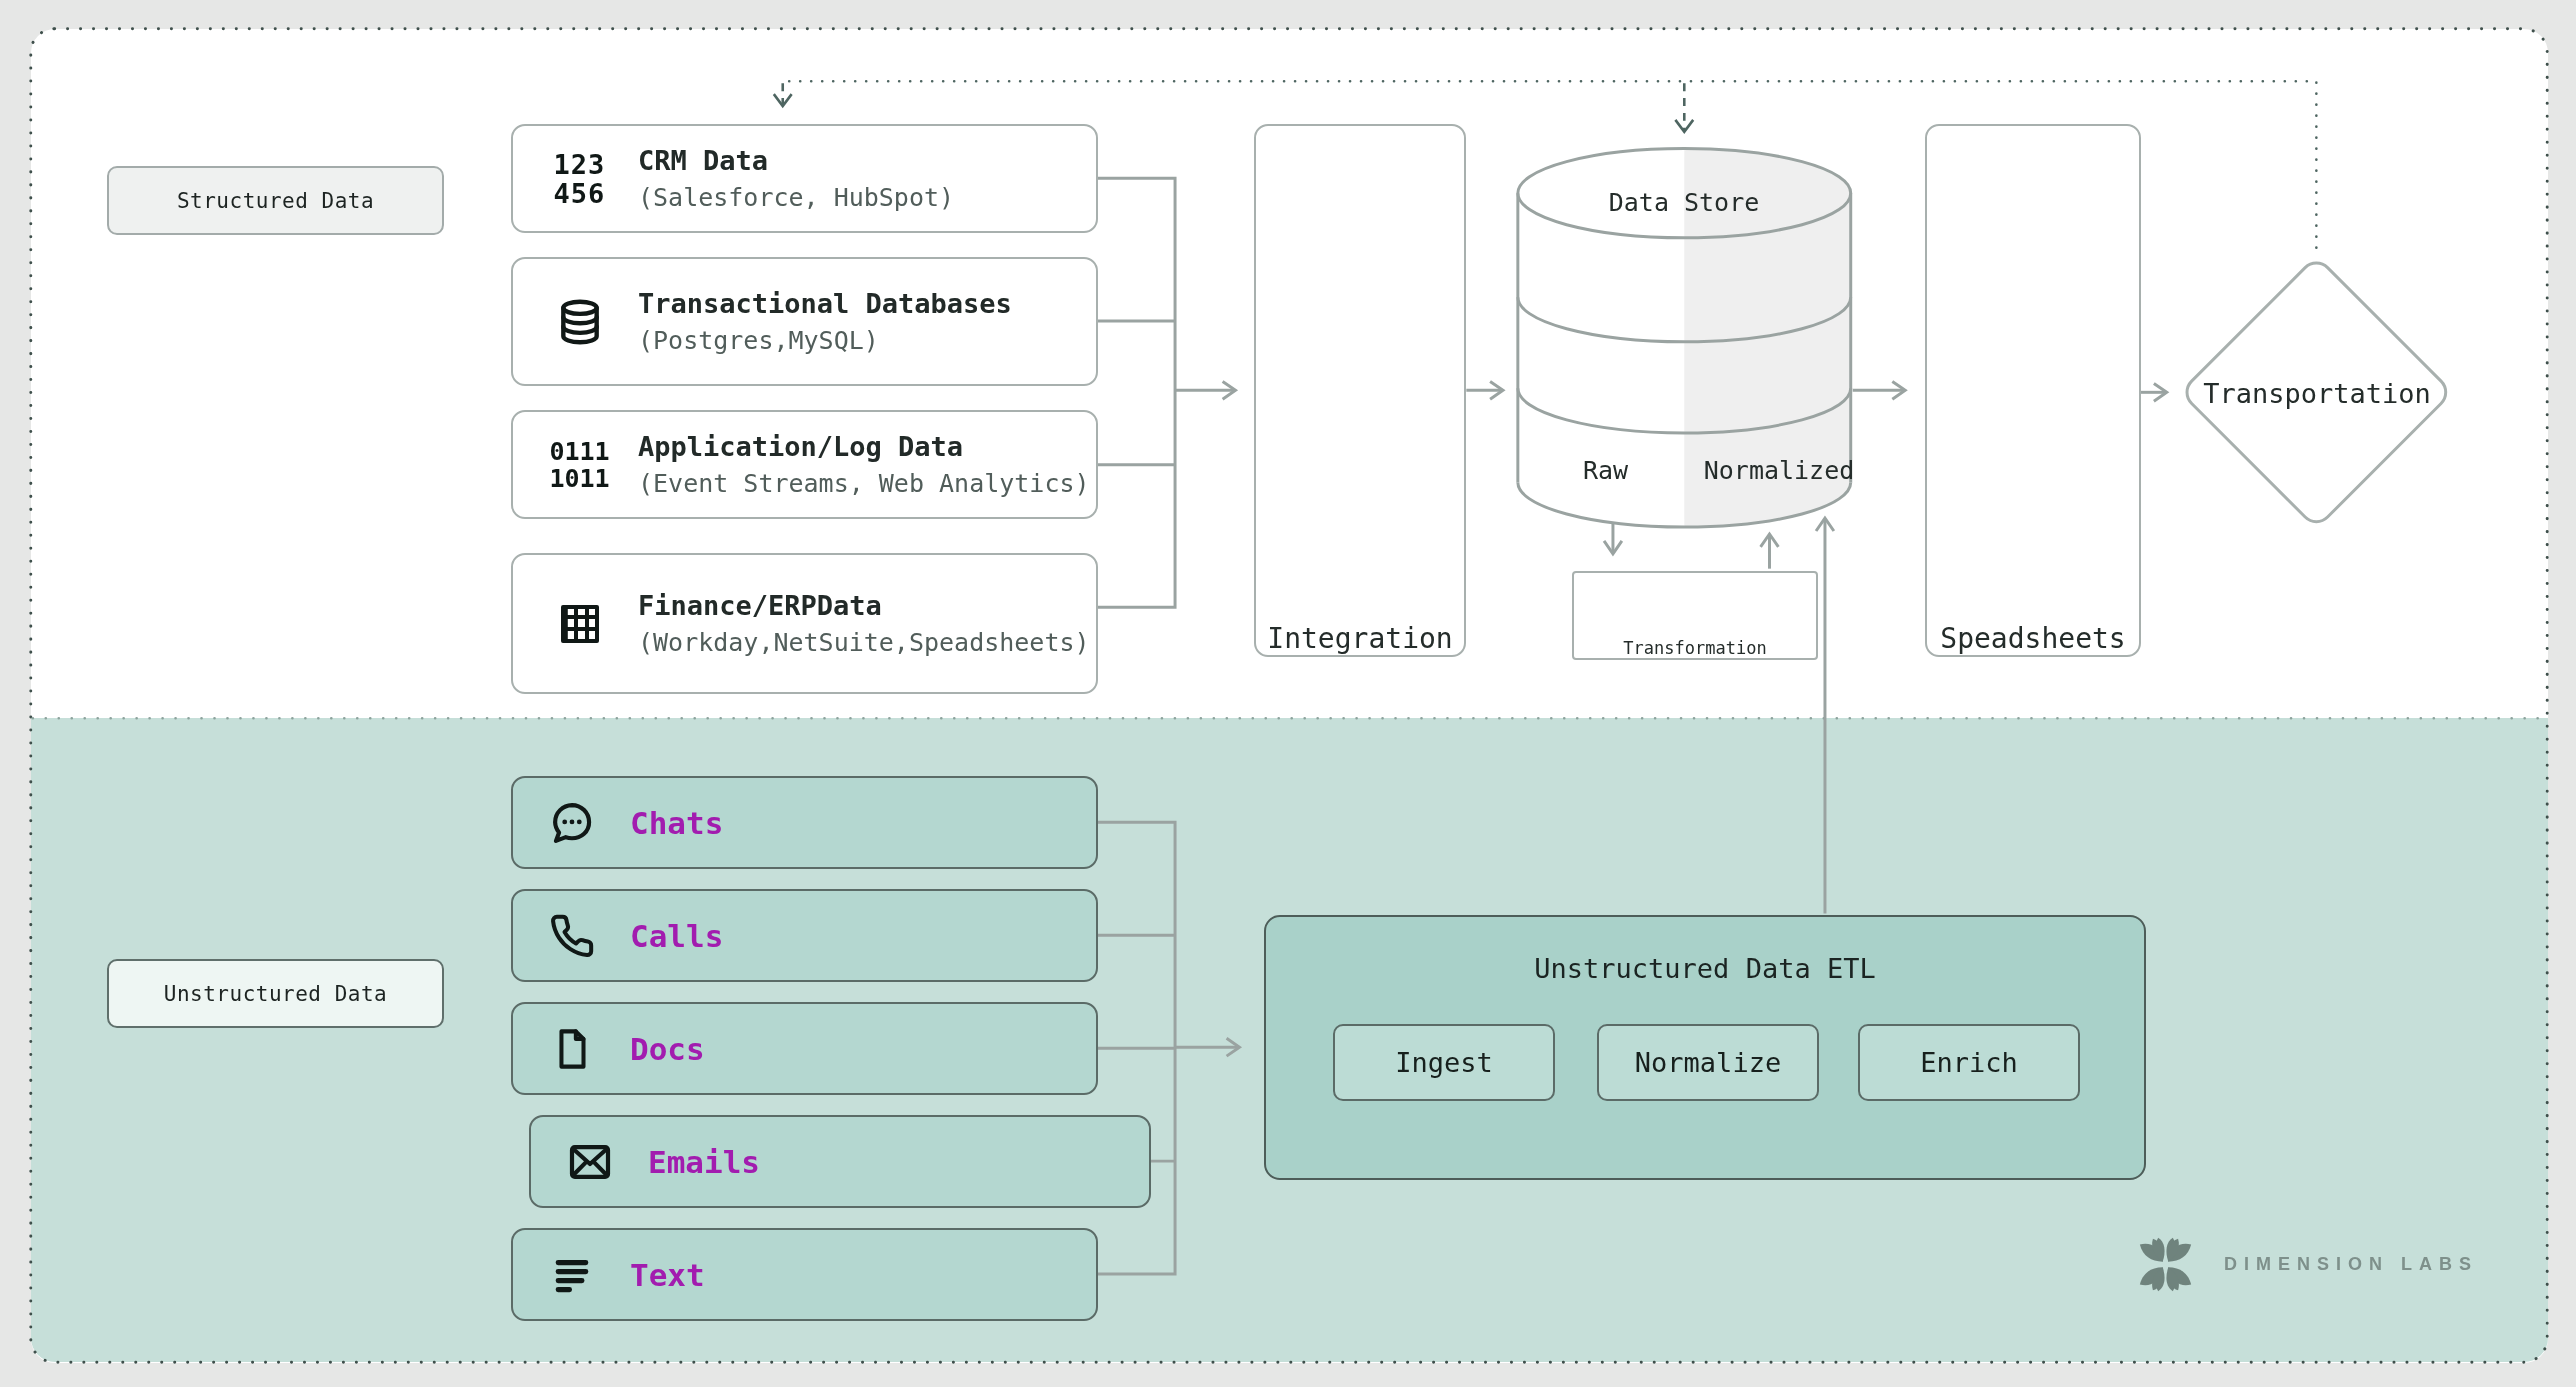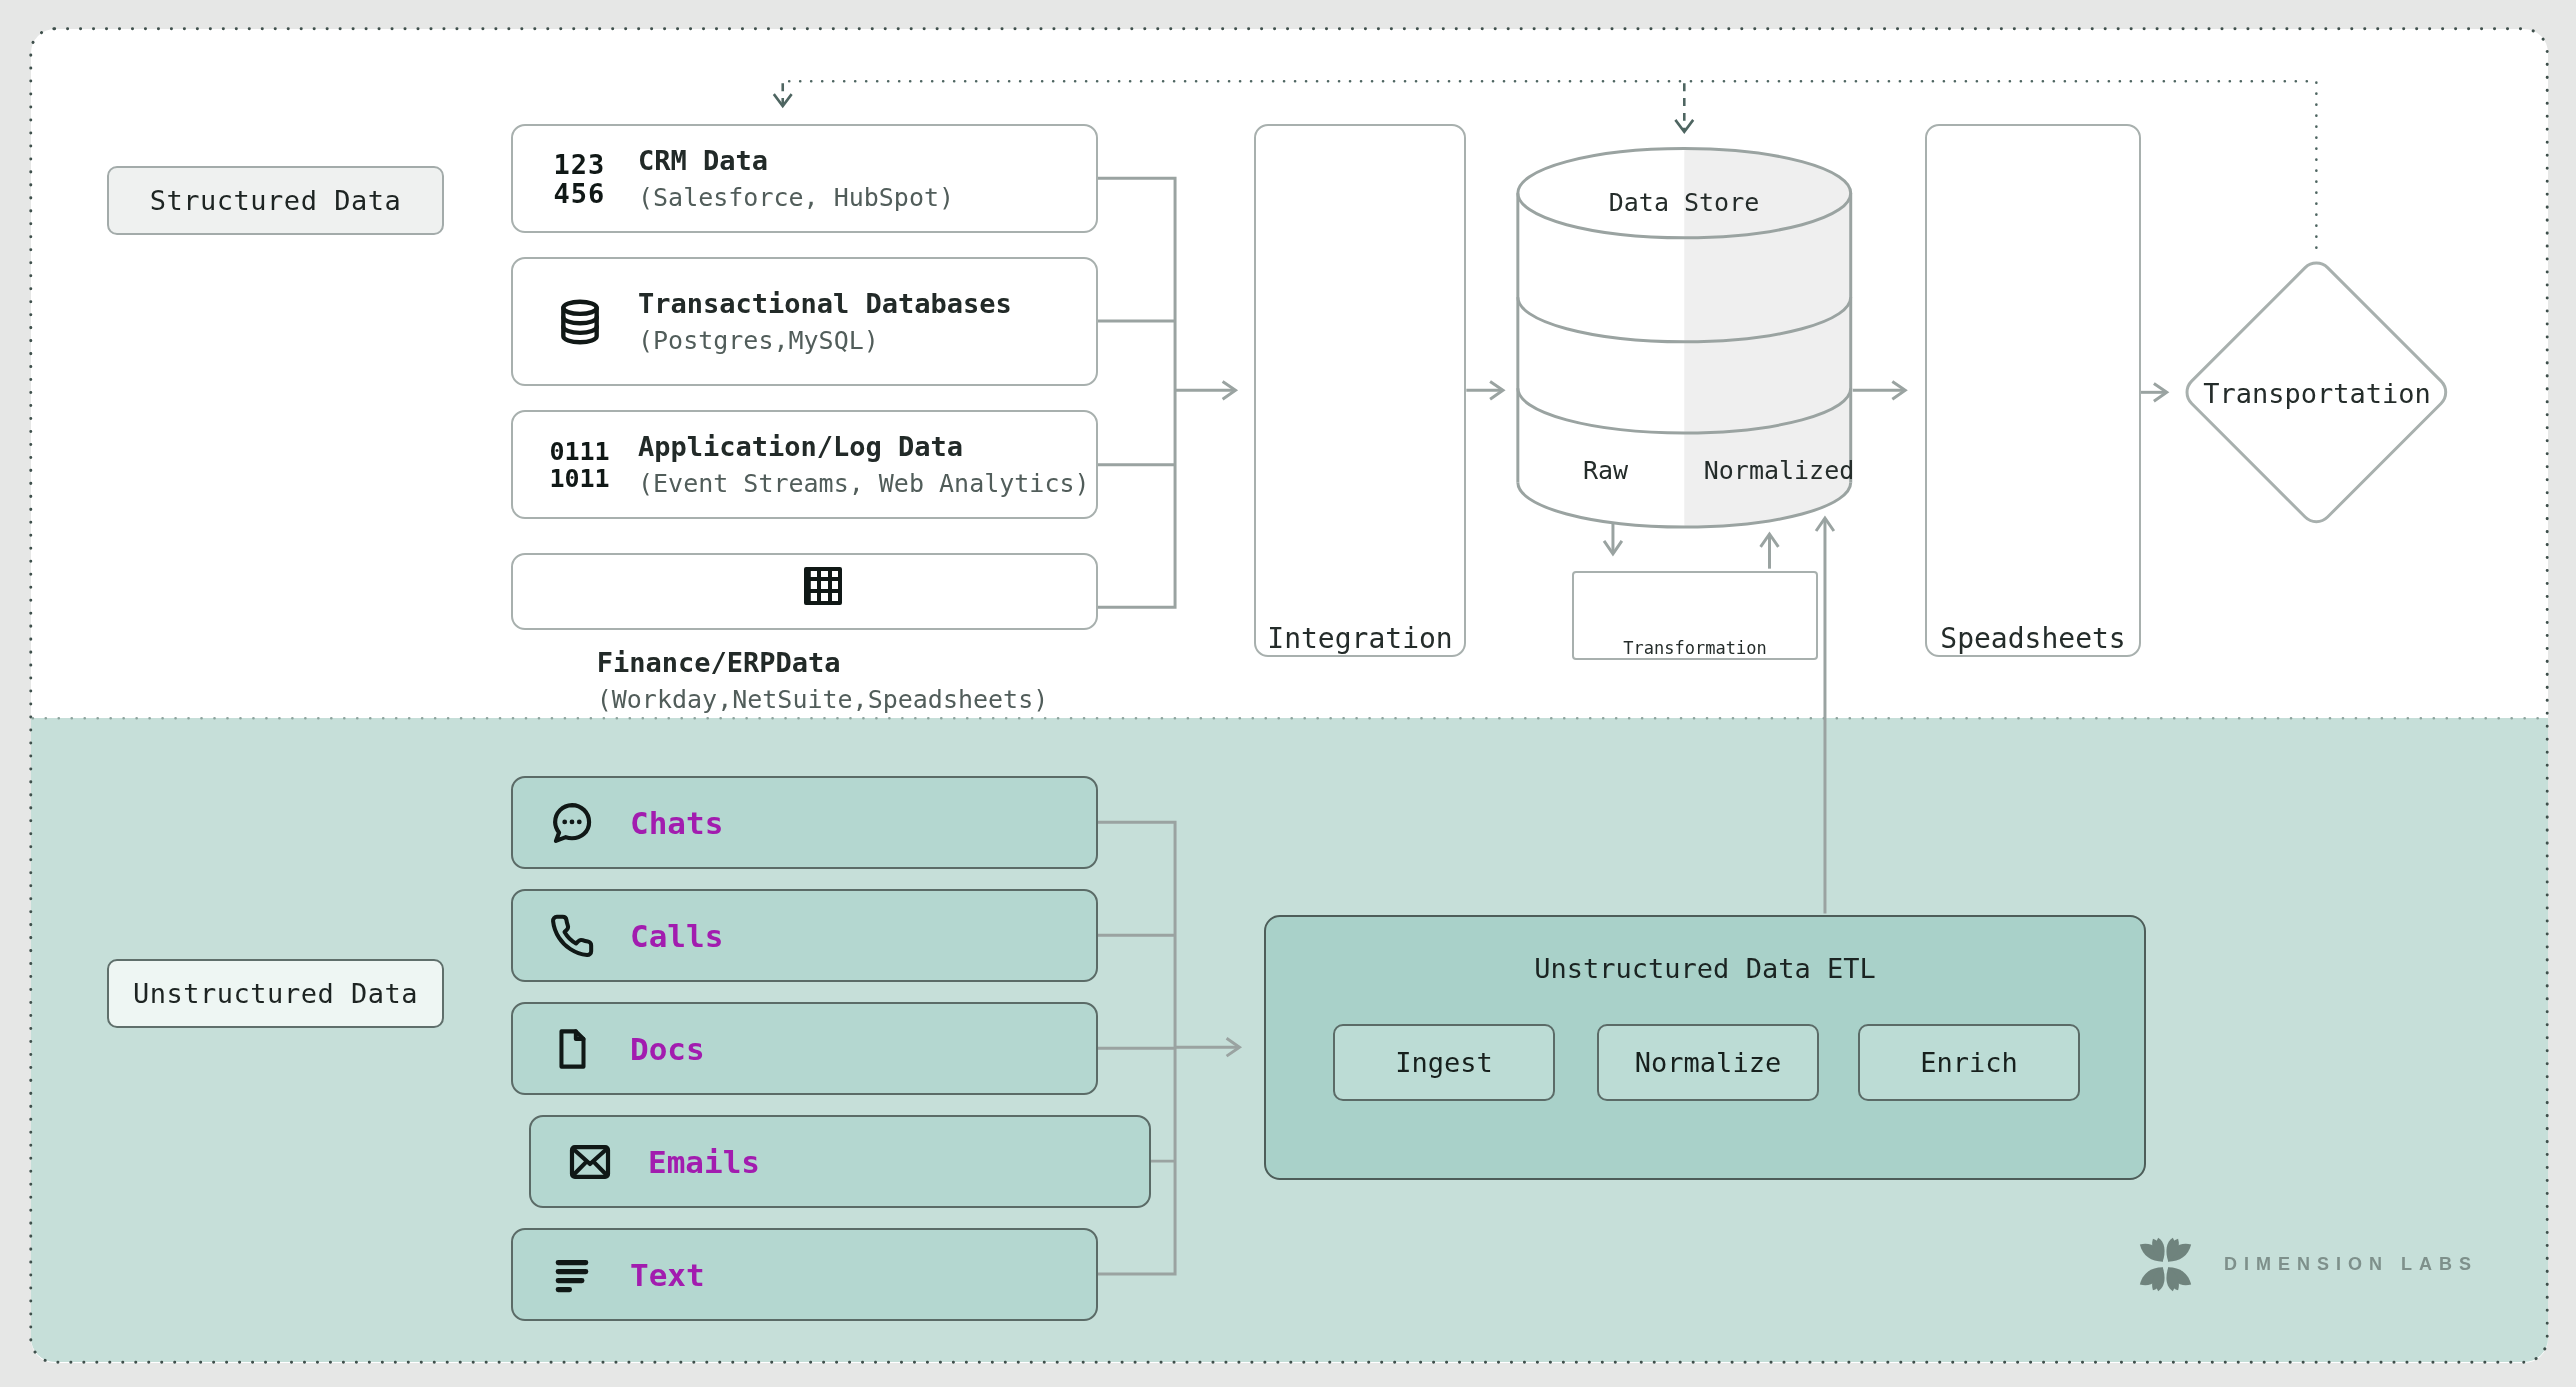--- a/index.html
+++ b/index.html
@@ -15,21 +15,21 @@
     background:#ffffff;border-radius:24px;z-index:0;
   }
   .teal-band{
     position:absolute;left:31px;top:718px;width:2517px;height:644px;
     background:#c6dfd9;border-radius:0 0 24px 24px;z-index:0;
   }
   svg.overlay{position:absolute;left:0;top:0;z-index:1;pointer-events:none;}
   .node{position:absolute;box-sizing:border-box;z-index:2;}
   .section-label{
     display:flex;align-items:center;justify-content:center;
-    font-size:27px;border-radius:10px;letter-spacing:0.5px;
+    font-size:21px;border-radius:10px;letter-spacing:0.5px;
   }
   .label-structured{background:#eff1f0;border:2px solid #a3abaa;}
   .label-unstructured{background:#eef6f3;border:2px solid #5f6f6b;}
   .src-box{
     background:#ffffff;border:2px solid #a8b0ae;border-radius:14px;
     display:flex;align-items:center;gap:28px;padding:0 0 0 36px;
   }
   .usrc-box{
     background:#b4d7d0;border:2px solid #5b6b67;border-radius:14px;
     display:flex;align-items:center;gap:28px;padding:0 0 0 28px;
@@ -162,21 +162,21 @@
   <div class="node src-box" style="left:511px;top:410px;width:587px;height:109px;">
     <div class="icon-cell">
       <div class="num-icon small"><div>0111</div><div>1011</div></div>
     </div>
     <div class="src-text">
       <div class="t">Application/Log Data</div>
       <div class="s">(Event Streams, Web Analytics)</div>
     </div>
   </div>
 
-  <div class="node src-box" style="left:511px;top:553px;width:587px;height:77px;flex-direction:column;">
+  <div class="node src-box" style="left:511px;top:553px;width:587px;height:141px;">
     <div class="icon-cell">
       <svg width="48" height="48" viewBox="0 0 24 24" fill="none" stroke="#101816" stroke-width="2" stroke-linejoin="round">
         <rect x="3.5" y="3.5" width="17" height="17"></rect>
         <path d="M3.5 8.5 H20.5 M3.5 14.5 H20.5 M10 3.5 V20.5 M15.5 3.5 V20.5"></path>
         <path d="M5.2 3.5 V20.5" stroke-width="1.4"></path>
       </svg>
     </div>
     <div class="src-text">
       <div class="t">Finance/ERPData</div>
       <div class="s">(Workday,NetSuite,Speadsheets)</div>

